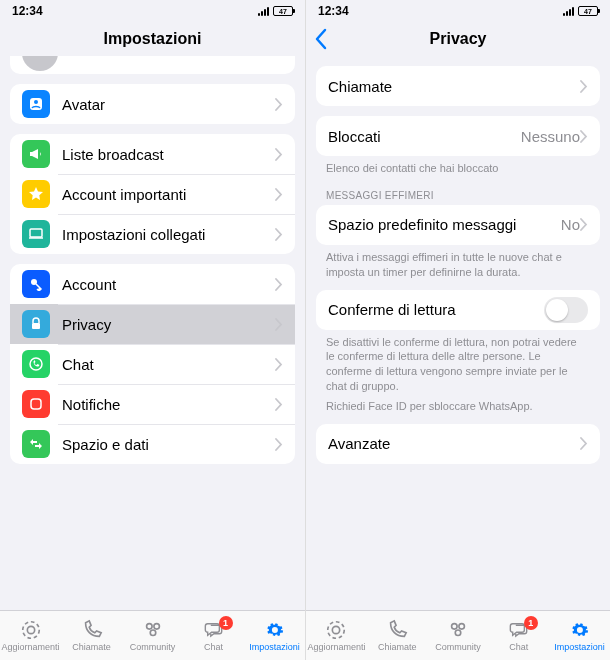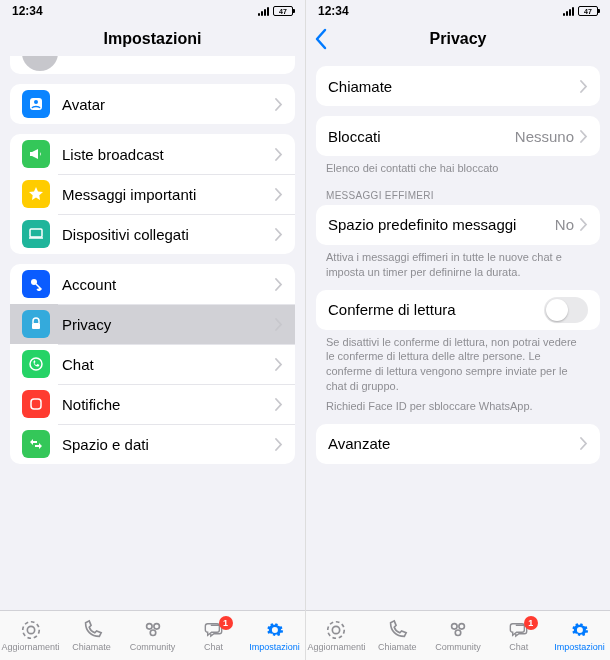--- a/index.html
+++ b/index.html
@@ -23,21 +23,21 @@
   .nav-back { position: absolute; left: 8px; top: 6px; width: 22px; height: 22px; color: #007aff; }
 
   .content { flex: 1; overflow: hidden; padding: 0; }
 
   
   .group { margin: 10px 10px 0 10px; background: #fff; border-radius: 10px; overflow: hidden; }
   .group.partial-top { border-top-left-radius: 0; border-top-right-radius: 0; }
   .row { display: flex; align-items: center; height: 40px; padding: 0 12px; position: relative; }
   .row + .row::before { content: ""; position: absolute; left: 48px; right: 0; top: 0; height: 1px; background: #e5e5ea; }
   .row .label { flex: 1; font-size: 15px; color: #000; }
-  .row .value { font-size: 15px; color: #8e8e93; margin-right: 6px; }
+  .row .value { font-size: 15px; color: #8e8e93; }
   .row.selected { background: #d1d1d6; }
   .chev { color: #c7c7cc; flex-shrink: 0; }
 
   .icon { width: 28px; height: 28px; border-radius: 6px; margin-right: 12px; display: flex; align-items: center; justify-content: center; flex-shrink: 0; color: #fff; }
 
   .footer-text { font-size: 11px; color: #8e8e93; padding: 5px 32px 0 20px; line-height: 1.35; }
   .header-text { font-size: 10px; color: #8e8e93; padding: 14px 20px 4px 20px; text-transform: uppercase; letter-spacing: 0.3px; }
 
   
   .toggle { width: 44px; height: 26px; background: #e9e9eb; border-radius: 13px; position: relative; flex-shrink: 0; }
@@ -113,33 +113,33 @@
         <svg class="chev" width="8" height="13" viewBox="0 0 8 13">
               <path d="M1 1l5 5.5L1 12" stroke="currentColor" stroke-width="1.8" fill="none" stroke-linecap="round"></path>
             </svg>
       </div>
       <div class="row">
         <div class="icon" style="background:#ffcc00">
           <svg width="16" height="16" viewBox="0 0 16 16" fill="#fff">
                 <path d="M8 1l2 4.5 5 .5-3.7 3.3L12 14l-4-2.4L4 14l.7-4.7L1 6l5-.5L8 1z"></path>
               </svg>
         </div>
-        <span class="label">Messaggi importanti</span>
+        <span class="label">Account importanti</span>
         <svg class="chev" width="8" height="13" viewBox="0 0 8 13">
               <path d="M1 1l5 5.5L1 12" stroke="currentColor" stroke-width="1.8" fill="none" stroke-linecap="round"></path>
             </svg>
       </div>
       <div class="row">
         <div class="icon" style="background:#1fb59b">
           <svg width="16" height="16" viewBox="0 0 16 16" fill="none">
                 <rect x="2" y="3" width="12" height="8" rx="1" stroke="#fff" stroke-width="1.5"></rect>
                 <path d="M1 12h14" stroke="#fff" stroke-width="1.5"></path>
               </svg>
         </div>
-        <span class="label">Dispositivi collegati</span>
+        <span class="label">Impostazioni collegati</span>
         <svg class="chev" width="8" height="13" viewBox="0 0 8 13">
               <path d="M1 1l5 5.5L1 12" stroke="currentColor" stroke-width="1.8" fill="none" stroke-linecap="round"></path>
             </svg>
       </div>
     </div>
 
     <div class="group">
       <div class="row">
         <div class="icon" style="background:#0a5cff">
           <svg width="16" height="16" viewBox="0 0 16 16" fill="#fff">

